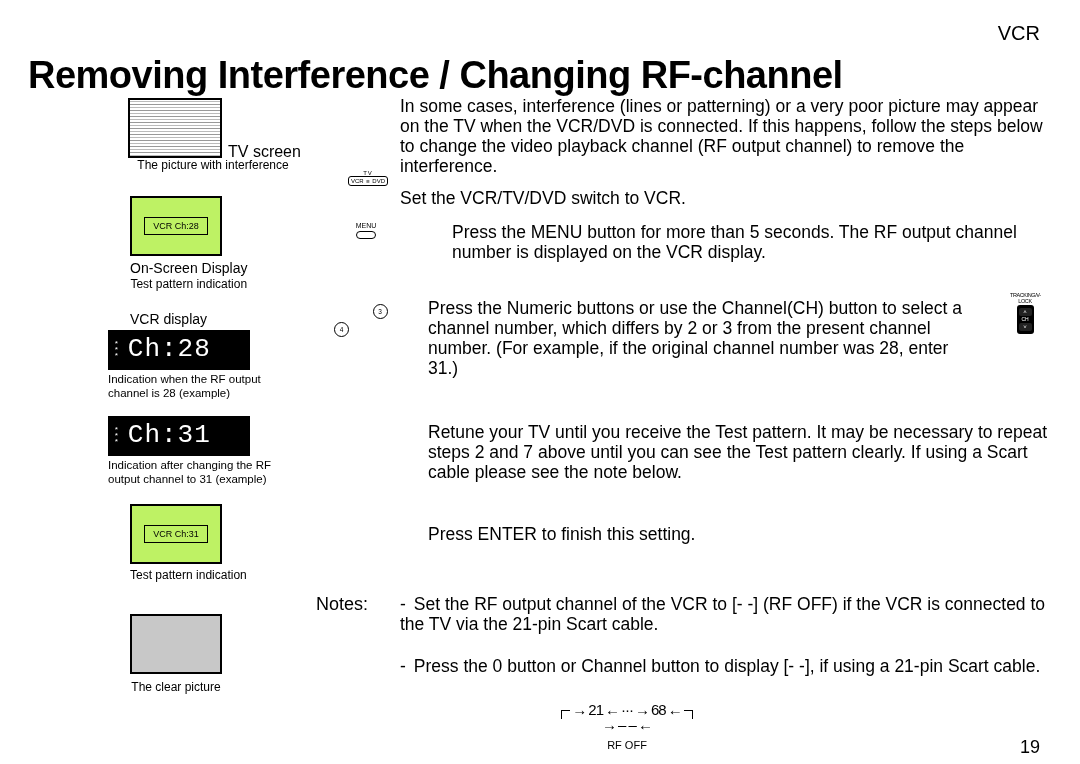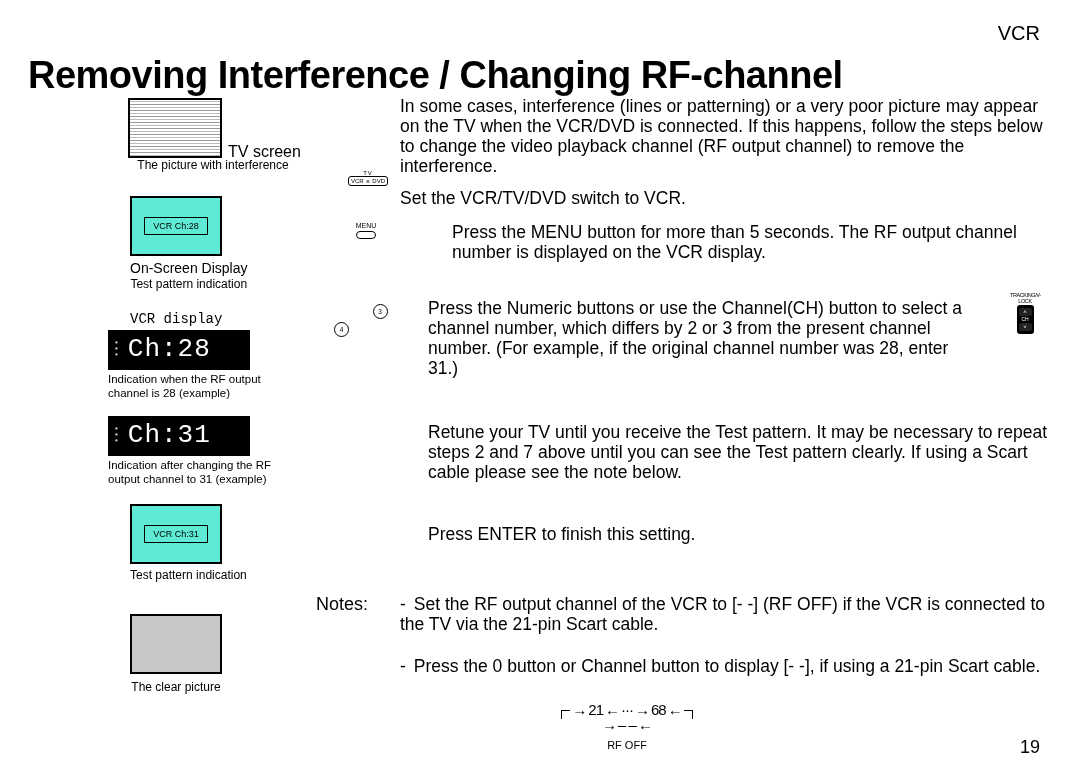--- a/index.html
+++ b/index.html
@@ -51,29 +51,29 @@
   .tv-interf { top: 98px; left: 128px; }
   .tv-interf .screen {
     width: 94px; height: 60px; border: 2px solid #000; position: relative; overflow: hidden;
     background: repeating-linear-gradient(0deg, #bbb 0 1px, #fff 1px 3px, #999 3px 4px, #fff 4px 6px);
   }
   .tv-interf .lbl1 { position: absolute; left: 100px; top: 44px; font-size: 16px; text-align:left; white-space:nowrap; }
   .tv-interf .lbl2 { margin-top: 0; width: 170px; font-size: 12px; white-space:nowrap; }
 
   .osd1 { top: 196px; left: 130px; }
   .osd1 .box, .osd2 .box {
-    width: 92px; height: 60px; border: 2px solid #000; background:#5eead4; display:flex; align-items:center; justify-content:center;
+    width: 92px; height: 60px; border: 2px solid #000; background:#bef264; display:flex; align-items:center; justify-content:center;
   }
   .osd-inner {
     width: 64px; height: 18px; border: 1px solid #000; font-size: 9px; display:flex; align-items:center; justify-content:center;
   }
   .osd1 .lbl-a { margin-top: 4px; font-size: 14px; }
   .osd1 .lbl-b { font-size: 12px; }
 
-  .vcr-disp-lbl { position: absolute; top: 311px; left: 130px; font-size: 14px; font-family: Liberation Mono, monospace; }
+  .vcr-disp-lbl { position: absolute; top: 311px; left: 130px; font-size: 14px; }
   .seg1 { position: absolute; top: 330px; left: 108px; }
   .seg2 { position: absolute; top: 416px; left: 108px; }
   .segbox {
     width: 142px; height: 40px; background: #000; color:#fff;
     display:flex; align-items:center; padding: 0 6px;
     font-family: 'Courier New', monospace; font-size: 26px; letter-spacing: 1px;
   }
   .segbox .stars { font-size: 8px; letter-spacing:-1px; margin-right: 10px; line-height:6px; }
   .seg-lbl { width: 185px; font-size: 11.5px; text-align:left; margin-top:3px; }
 

